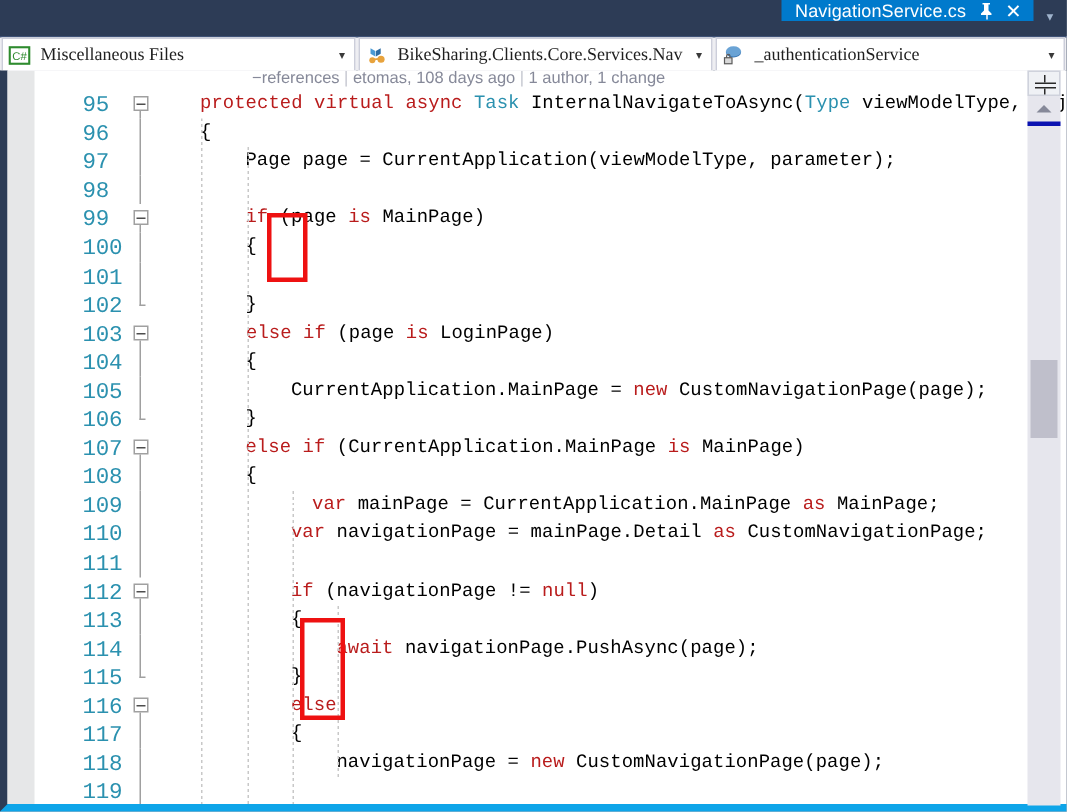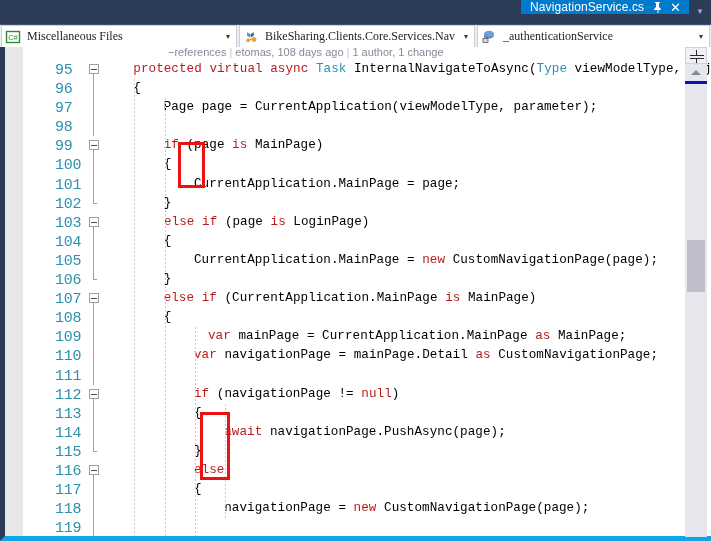--- a/index.html
+++ b/index.html
@@ -356,21 +356,20 @@
           <span class="outl">
             <span class="outl-line"></span>
           </span>
           <span class="code" style="left: 158.64px;"><span>{</span></span>
         </div>
         <div class="row">
           <span class="lnum">101</span>
           <span class="outl">
             <span class="outl-line"></span>
           </span>
-          <span class="code" style="left: 188.96px;"><span>CurrentApplication.MainPage = page;</span></span>
         </div>
         <div class="row">
           <span class="lnum">102</span>
           <span class="outl">
             <span class="outl-line end"></span>
           </span>
           <span class="code" style="left: 158.64px;"><span>}</span></span>
         </div>
         <div class="row">
           <span class="lnum">103</span>

